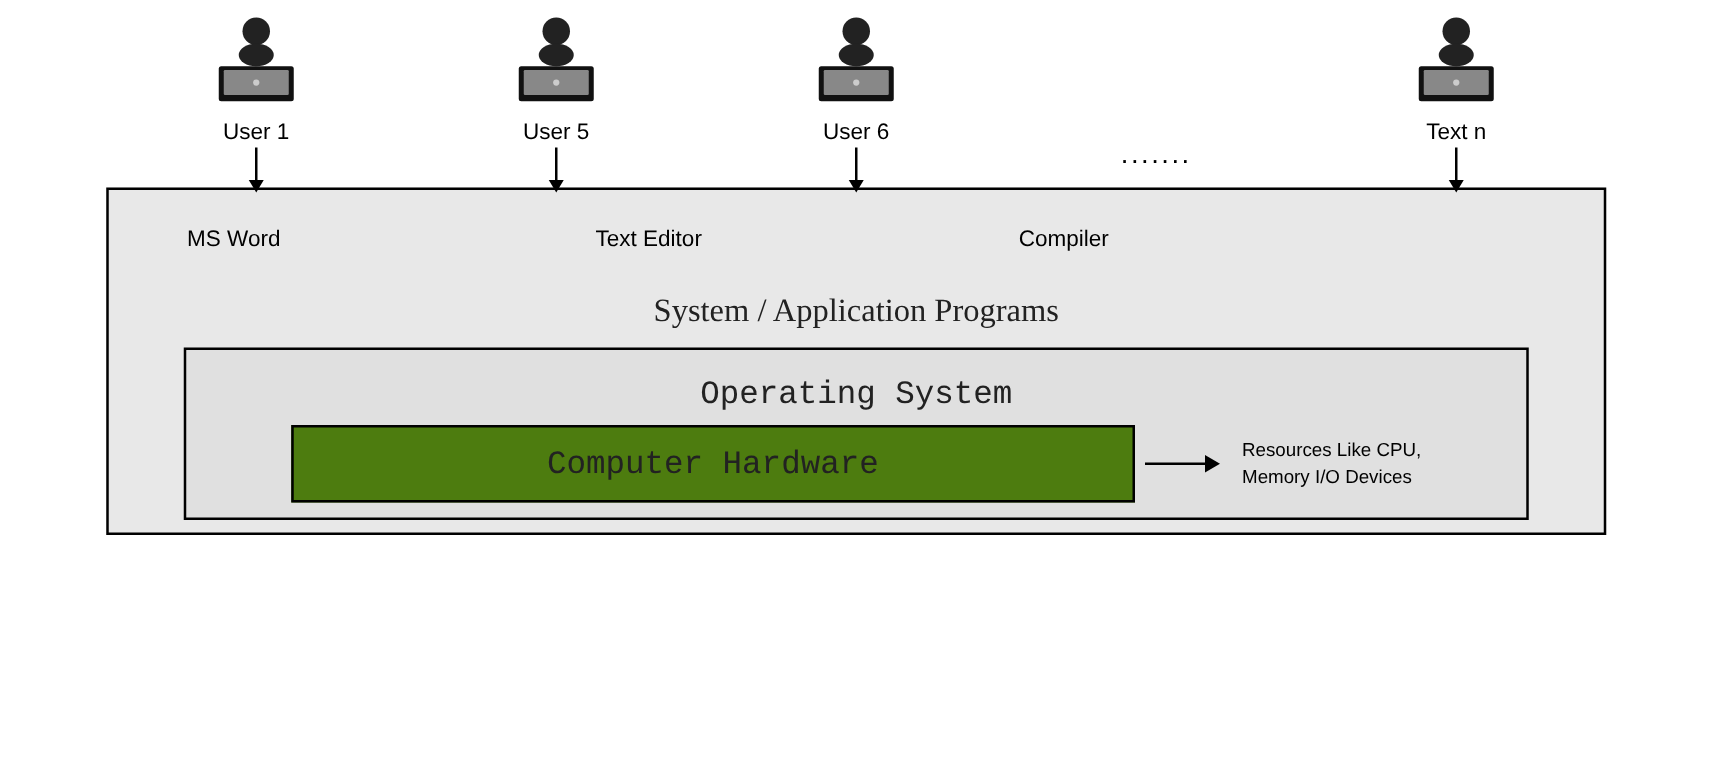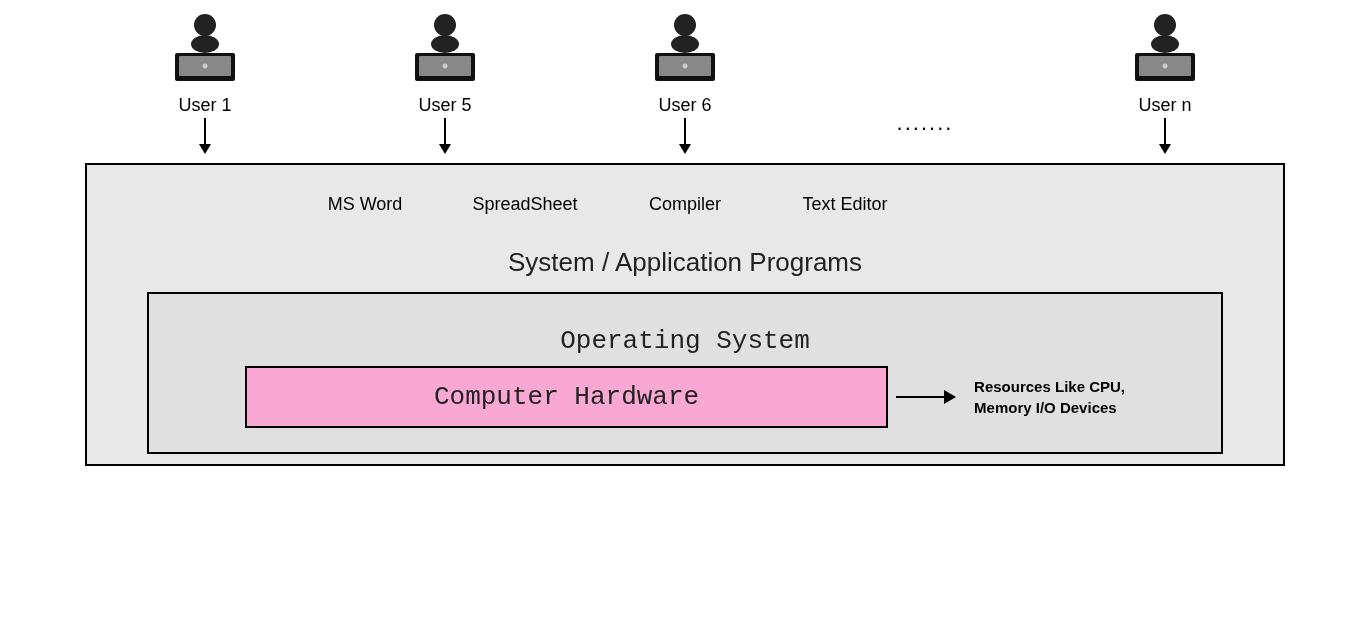--- a/index.html
+++ b/index.html
@@ -22,21 +22,21 @@
       align-items: center;
     }
     
     .users-row {
       display: flex;
       flex-direction: row;
       align-items: flex-end;
       justify-content: space-around;
       width: 1200px;
       margin-bottom: 0px;
-      padding-bottom: 17px;
+      padding-bottom: 4px;
       position: relative;
       z-index: 2;
     }
     .user-item {
       display: flex;
       flex-direction: column;
       align-items: center;
       width: 160px;
     }
     .user-icon {
@@ -75,68 +75,69 @@
       width: 1200px;
       border: 2.5px solid #000;
       background: #e8e8e8;
       position: relative;
       padding: 0;
     }
     
     .apps-row {
       display: flex;
       flex-direction: row;
-      justify-content: center;
+      justify-content: space-between;
       align-items: flex-start;
       padding: 14px 20px 0px 20px;
       width: 100%;
+      gap: 28px;
     }
     .app-item {
       width: 160px;
       text-align: center;
       font-size: 18px;
       font-family: Arial, sans-serif;
       min-height: 50px;
       display: flex;
       align-items: center;
       justify-content: center;
     }
     
     .sys-apps-label {
       text-align: center;
       font-size: 26px;
-      font-family: Liberation Sans, sans-serif;
+      font-family: Liberation Serif, serif;
       padding: 18px 0 14px 0;
       color: #222;
     }
     
     .os-box {
       margin: 0 60px;
       border: 2.5px solid #000;
       background: #e0e0e0;
-      padding: 16px;
+      padding: 4px;
     }
     .os-label {
       text-align: center;
       font-size: 26px;
       font-family: 'Courier New', Courier, monospace;
       padding: 16px 0 10px 0;
       color: #222;
     }
     
     .hw-box-wrapper {
       position: relative;
       margin: 0 80px;
       display: flex;
       align-items: center;
     }
     .hw-box {
       flex: 1;
       border: 2.5px solid #000;
-      background: #f9a8d4;
+      background: #4d7c0f;
       padding: 14px 0;
     }
     .hw-label {
       text-align: center;
       font-size: 26px;
       font-family: 'Courier New', Courier, monospace;
       color: #222;
     }
     .hw-arrow-section {
       display: flex;
@@ -158,21 +159,20 @@
       border-top: 7px solid transparent;
       border-bottom: 7px solid transparent;
       border-left: 12px solid #000;
     }
     .hw-resources-text {
       font-size: 15px;
       margin-left: 28px;
       font-family: Arial, sans-serif;
       line-height: 1.4;
       white-space: nowrap;
-      font-weight: bold;
     }
     
     .os-inner-padding {
       padding-bottom: 8px;
     }
     .main-box-bottom-pad {
       height: 10px;
     }
   </style>
 </head>
@@ -231,39 +231,36 @@
     </div>
 
     <div class="user-item">
       <svg class="user-icon" viewBox="0 0 80 80" xmlns="http://www.w3.org/2000/svg">
         <circle cx="40" cy="14" r="11" fill="#222"></circle>
         <ellipse cx="40" cy="33" rx="14" ry="9" fill="#222"></ellipse>
         <rect x="10" y="42" width="60" height="28" rx="2" fill="#111"></rect>
         <rect x="14" y="45" width="52" height="20" rx="1" fill="#888"></rect>
         <circle cx="40" cy="55" r="2.5" fill="#ccc"></circle>
       </svg>
-      <span class="user-label">User n</span>
+      <span class="user-label">Text n</span>
       <div class="user-arrow"></div>
     </div>
   </div>
 
   <div class="main-box">
 
     <div class="apps-row">
       <div class="app-item">
         <span>MS Word</span>
       </div>
       <div class="app-item">
-        <span>SpreadSheet</span>
+        <span>Text Editor</span>
       </div>
       <div class="app-item">
         <span>Compiler</span>
-      </div>
-      <div class="app-item">
-        <span>Text Editor</span>
       </div>
       <div class="app-item"></div>
     </div>
 
     <div class="sys-apps-label">System / Application Programs</div>
 
     <div class="os-box">
       <div class="os-label">Operating System</div>
 
       <div class="os-inner-padding">

